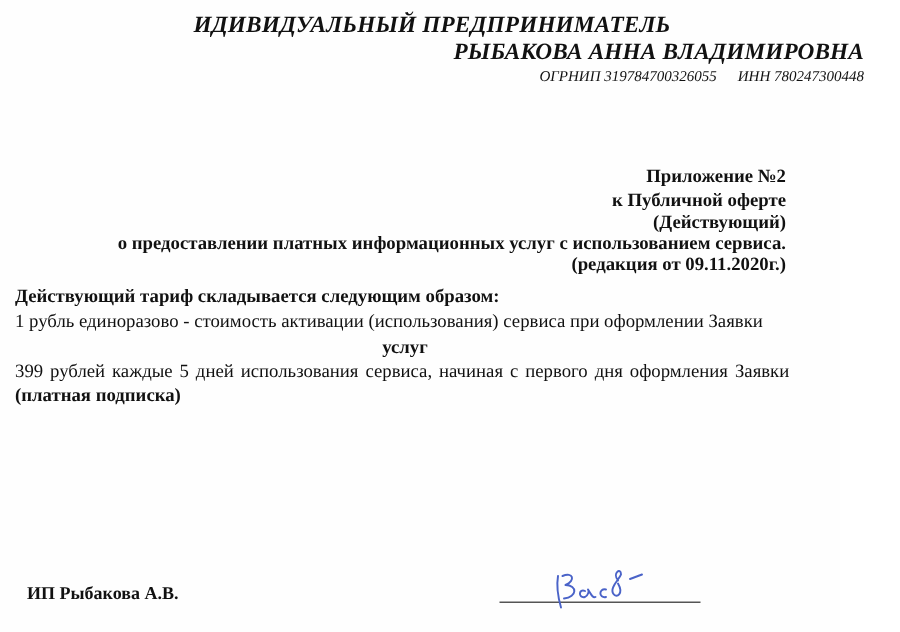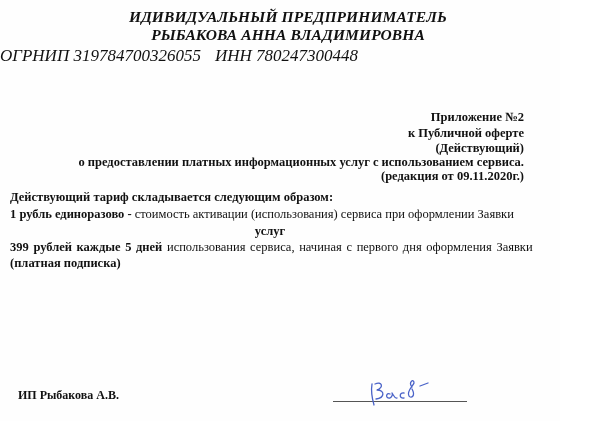--- a/index.html
+++ b/index.html
@@ -26,26 +26,26 @@
     
     .hdr1, .hdr2 {
       font-weight: bold;
       font-style: italic;
       font-size: 15.5px;
       letter-spacing: 0.1px;
       left: 0; width: 576px;
       text-align: center;
     }
     .hdr1 { top: 8px; }
-    .hdr2 { top: 26px; }
+    .hdr2 { top: 26px; text-align: right; }
     .hdr3 {
       font-style: italic;
-      font-size: 17px;
+      font-size: 10px;
       left: 0; width: 576px;
-      text-align: left;
+      text-align: right;
       top: 46px;
     }
     .hdr3 .gap { display: inline-block; width: 14px; }
 
     
     .rblock {
       right: 36px;
       font-weight: bold;
       font-size: 12.5px;
       text-align: right;
@@ -59,21 +59,21 @@
     
     .body-line {
       left: 10px;
       font-size: 12.5px;
     }
     .b1 { top: 190px; font-weight: bold; }
     .b2 { top: 207px; }
     .b3 { top: 224px; left: 0; width: 540px; text-align: center; font-weight: bold; }
     .b4 { top: 240px; word-spacing: 1.5px; }
     .b5 { top: 256px; font-weight: bold; text-align: center; }
-    .bold { font-weight: bold; }
+    .bold { font-weight: normal; }
 
     
     .ip-name {
       left: 18px;
       top: 388px;
       font-weight: bold;
       font-size: 12px;
     }
     .sig-line {
       left: 333px;

